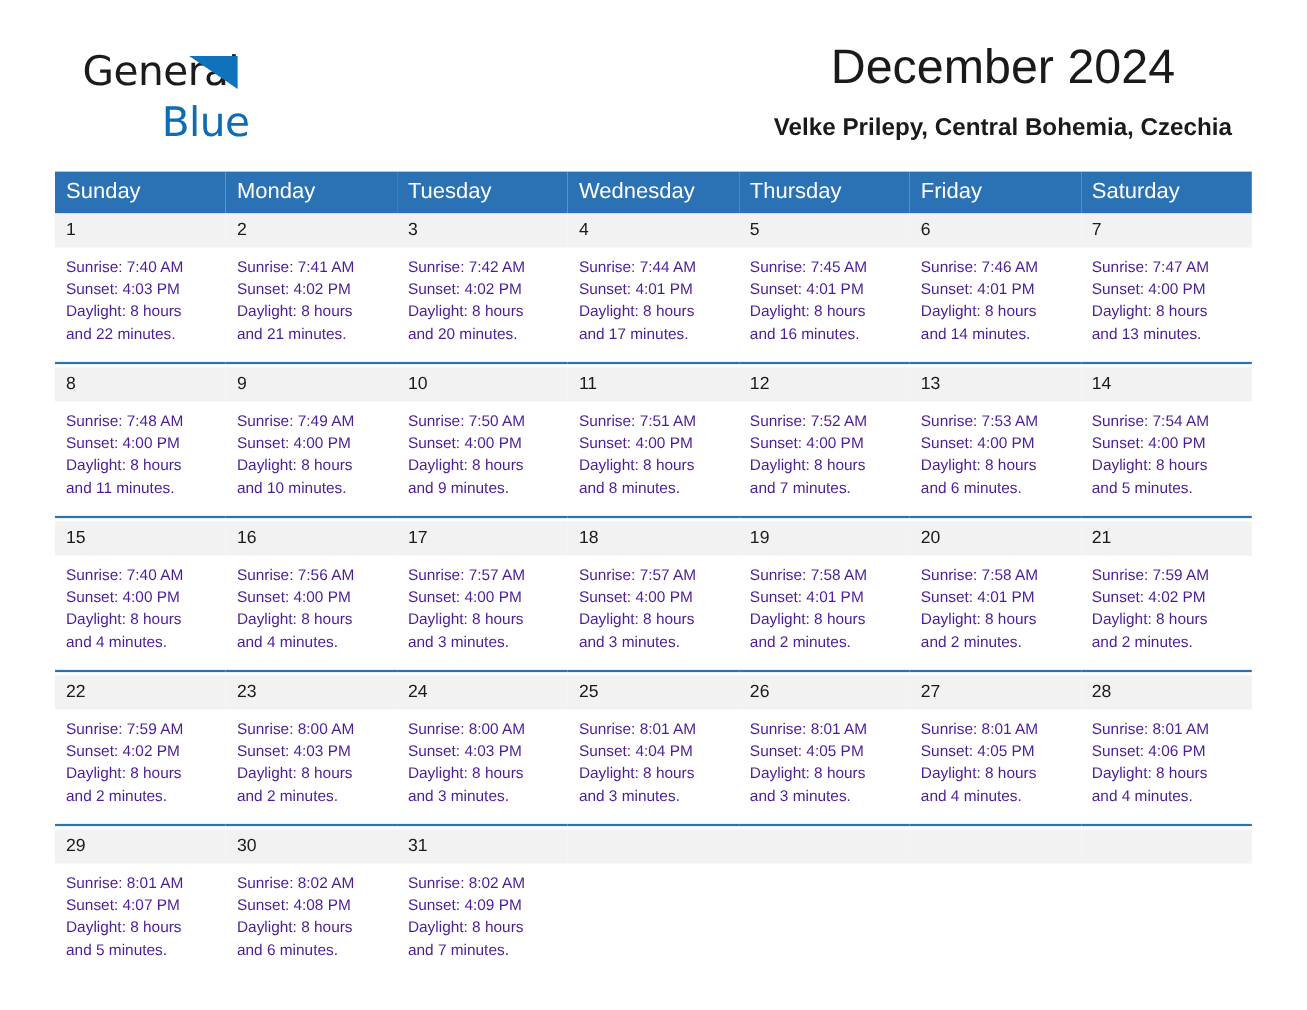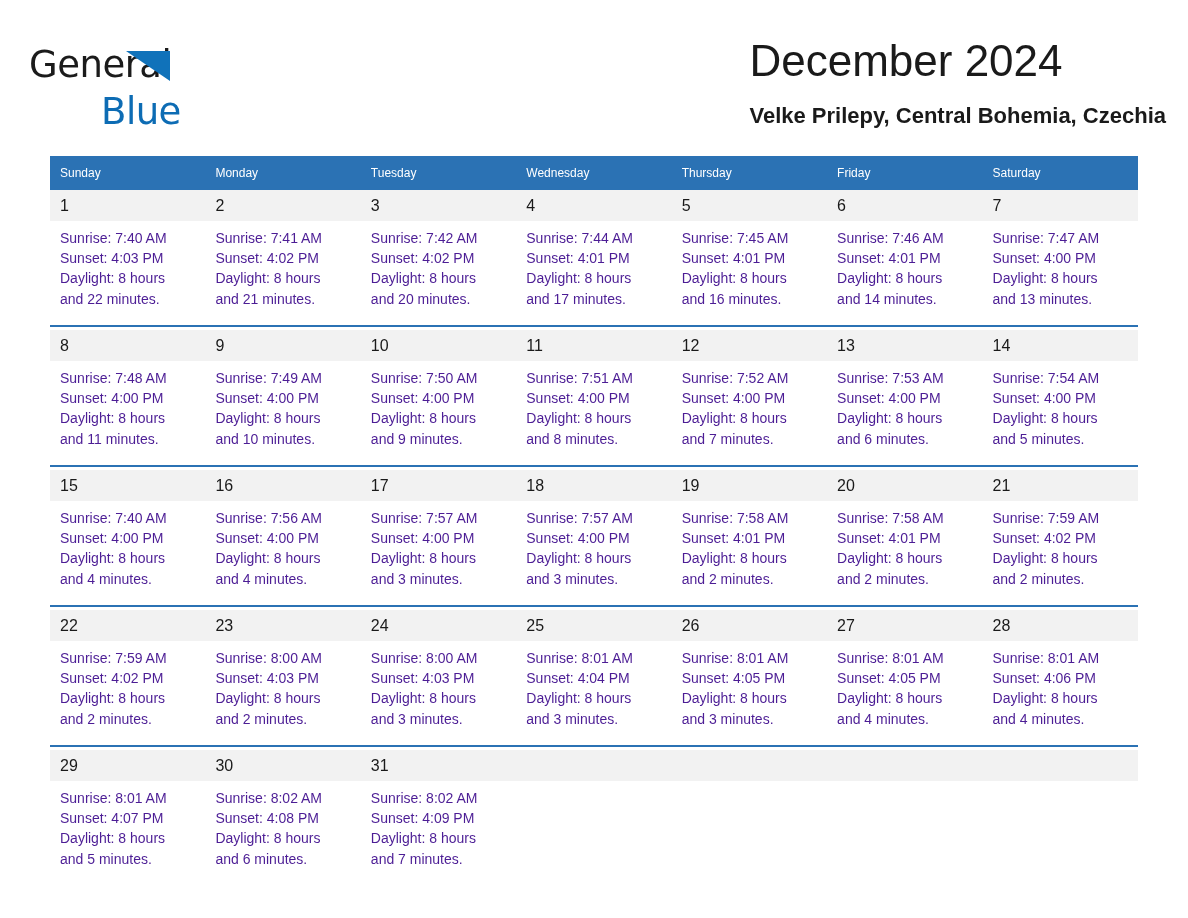--- a/index.html
+++ b/index.html
@@ -12,21 +12,21 @@
     height: 918px;
     font-family: "Liberation Sans", sans-serif;
     color: #1a1a1a;
     overflow: hidden;
   }
   .page {
     position: relative;
     width: 1188px;
     height: 710px;
     box-sizing: border-box;
-    padding: 0 22px;
+    padding: 0 68px;
   }
 
   
   .top {
     position: relative;
     height: 110px;
   }
   .logo {
     position: absolute;
     left: 7px;
@@ -66,21 +66,21 @@
     letter-spacing: -0.5px;
     color: #0d6cb4;
     font-family: "DejaVu Sans", sans-serif;
     font-weight: 400;
   }
 
   .title-block {
     position: absolute;
     right: 0;
     top: 34px;
-    text-align: left;
+    text-align: center;
   }
   .cal-title {
     font-size: 44px;
     line-height: 54px;
     font-weight: 400;
     color: #1a1a1a;
     letter-spacing: 0px;
   }
   .cal-sub {
     margin-top: 14px;
@@ -96,21 +96,21 @@
     left: 50px;
     top: 156px;
     width: 1088px;
     border-collapse: collapse;
     table-layout: fixed;
   }
   .cal th {
     background: #2b72b4;
     color: #ffffff;
     font-weight: 400;
-    font-size: 12px;
+    font-size: 20px;
     text-align: left;
     padding: 7px 0 8px 10px;
     border: none;
     height: 19px;
   }
   .cal td {
     vertical-align: top;
     padding: 0;
     border: none;
     width: 155.4px;

